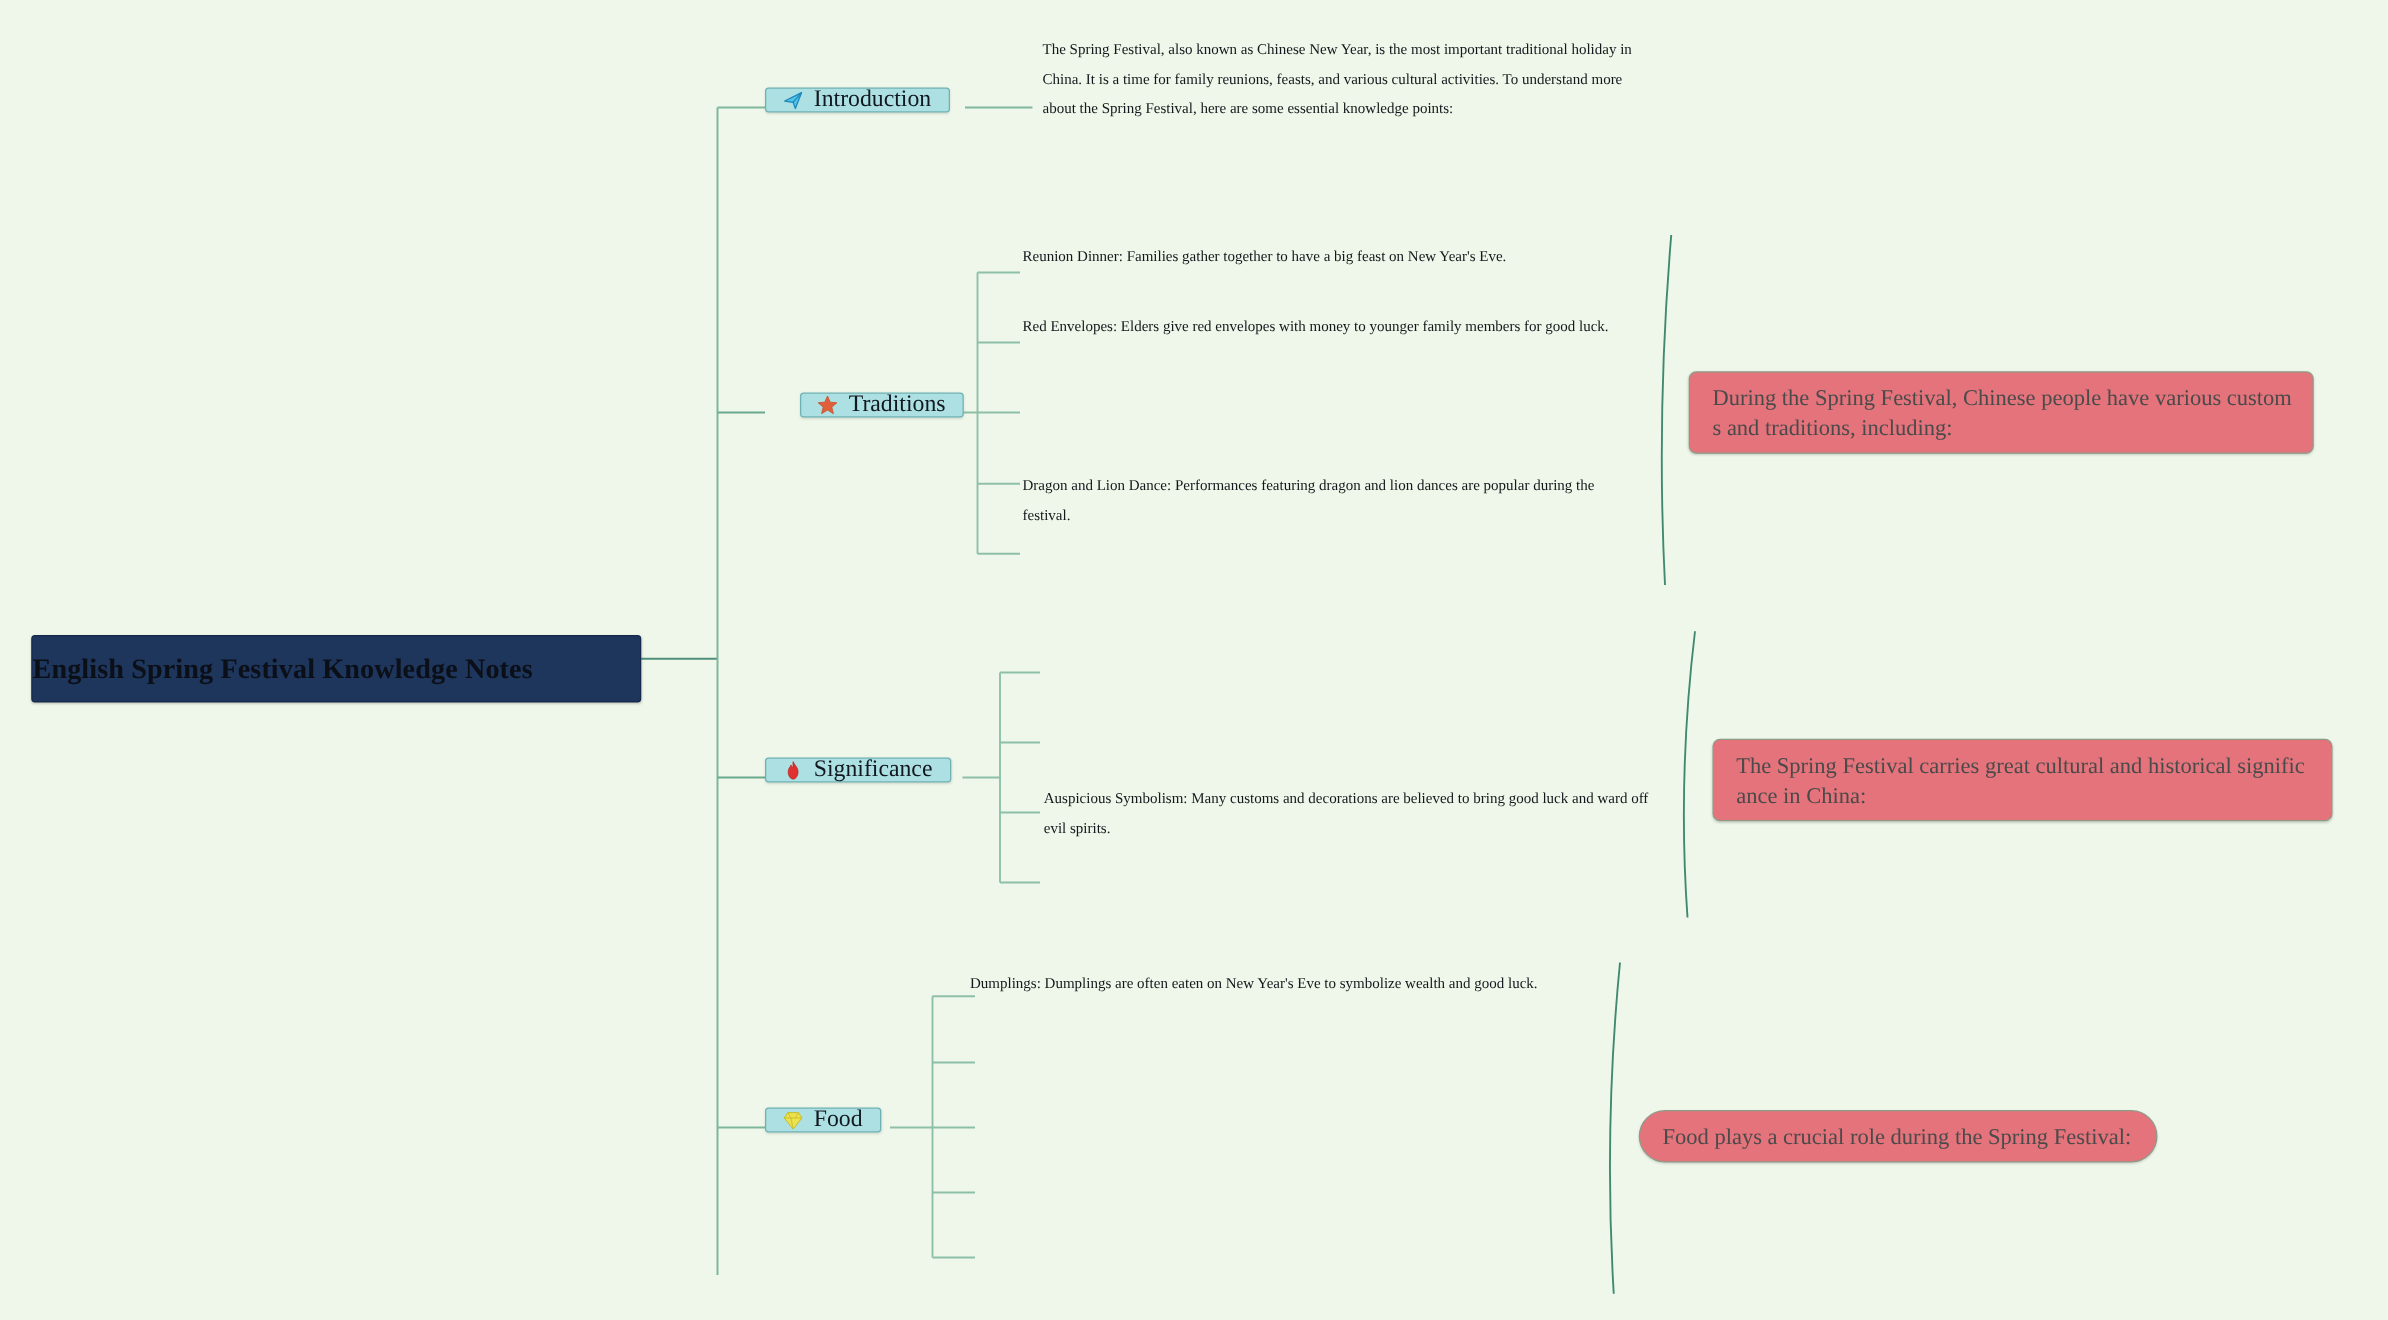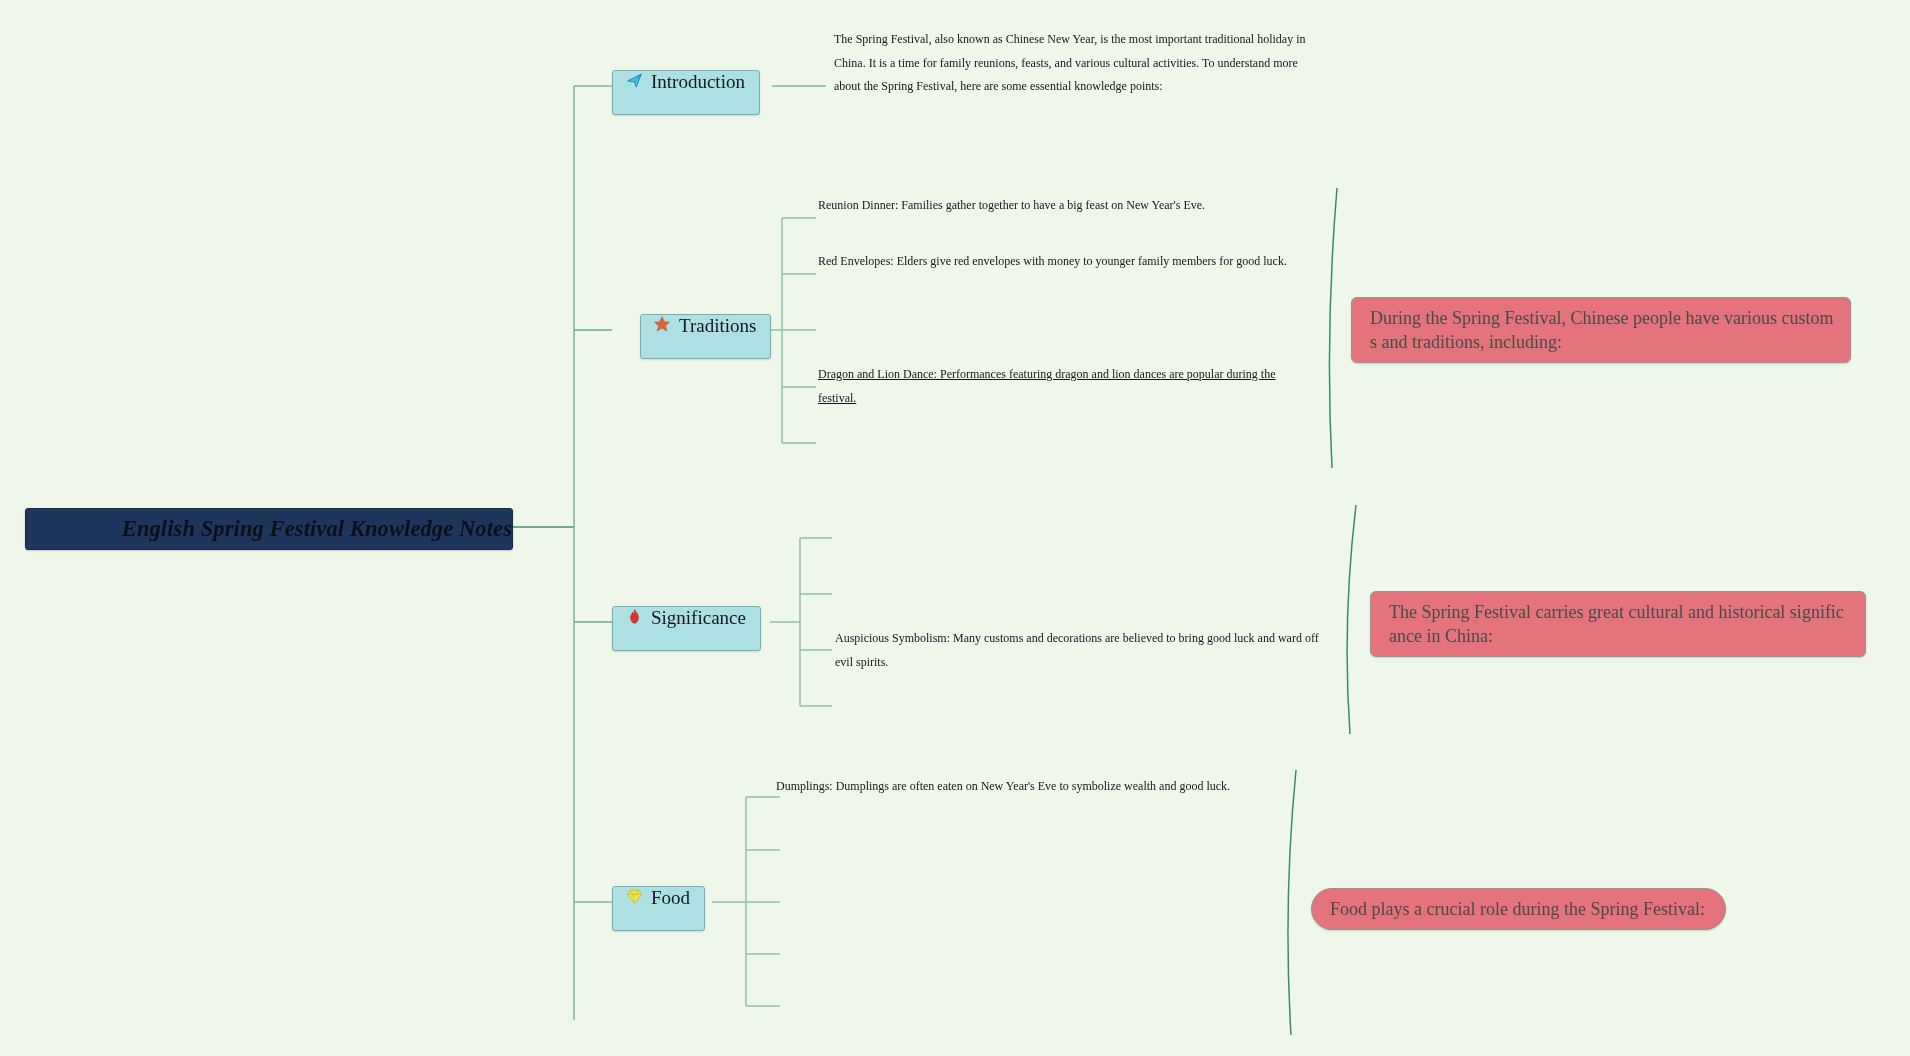--- a/index.html
+++ b/index.html
@@ -27,48 +27,48 @@
     height: 1056px;
     pointer-events: none;
   }
 
   
   .root-node {
     position: absolute;
     left: 25px;
     top: 508px;
     width: 488px;
-    height: 42px;
+    height: 54px;
     background: #1e355c;
     border: 1px solid #16294a;
     border-radius: 3px;
     box-shadow: 0 1px 2px rgba(0,0,0,0.18);
     display: flex;
     align-items: center;
-    justify-content: flex-end;
+    justify-content: flex-start;
     box-sizing: border-box;
-    font-style: italic;
   }
   .root-node .root-label {
     font-size: 22.5px;
     font-weight: bold;
     color: #0b0f18;
     letter-spacing: .1px;
     white-space: nowrap;
   }
 
   
   .branch-node {
     position: absolute;
     background: #ace0e3;
     border: 1px solid #6fb2b5;
     border-radius: 3px;
     box-shadow: 0 1px 2px rgba(0,0,0,0.12);
-    height: 45px;
+    height: 20px;
     display: flex;
+    align-items: center;
     padding: 0 14px 0 12px;
     box-sizing: border-box;
     gap: 8px;
   }
   .branch-node .b-label {
     font-size: 19px;
     color: #12181f;
     white-space: nowrap;
   }
   .branch-node .b-icon {
@@ -180,21 +180,21 @@
   <div class="branch-node" style="left:640px; top:314px;">
     <span class="b-icon">
       <svg viewBox="0 0 24 24" width="18" height="18">
         <path d="M12 2.4 L14.9 9.0 L22 9.6 L16.6 14.2 L18.3 21.2 L12 17.4 L5.7 21.2 L7.4 14.2 L2 9.6 L9.1 9.0 Z" fill="#e1603a" stroke="#c34a28" stroke-width="0.8" stroke-linejoin="round"></path>
       </svg>
     </span>
     <span class="b-label">Traditions</span>
   </div>
   <div class="leaf" style="left:818px; top:194px; width:492px;">Reunion Dinner: Families gather together to have a big feast on New Year's Eve.</div>
   <div class="leaf" style="left:818px; top:250px; width:470px;">Red Envelopes: Elders give red envelopes with money to younger family members for good luck.</div>
-  <div class="leaf" style="left:818px; top:363px; width:492px;text-decoration:underline;">Dragon and Lion Dance: Performances featuring dragon and lion dances are popular during the festival.</div>
+  <div class="leaf" style="left:818px; top:377px; width:492px;">Dragon and Lion Dance: Performances featuring dragon and lion dances are popular during the festival.</div>
   <div class="callout" style="left:1351px; top:297px; width:500px;">During the Spring Festival, Chinese people have various customs and traditions, including:</div>
 
   <div class="branch-node" style="left:612px; top:606px;">
     <span class="b-icon">
       <svg viewBox="0 0 24 24" width="17" height="17">
         <path d="M12 1.8 C 13.6 6.2 17.6 7.6 17.6 13.2 C 17.6 18 14.9 21.6 12 21.6 C 9.1 21.6 6.4 18 6.4 13.2 C 6.4 9.4 8.6 8.2 9.6 5.6 C 10.5 7.6 11.2 8.2 12 8.2 C 12 6 11.4 3.8 12 1.8 Z" fill="#e03030" stroke="#bb1e1e" stroke-width="0.7" stroke-linejoin="round"></path>
       </svg>
     </span>
     <span class="b-label">Significance</span>
   </div>

